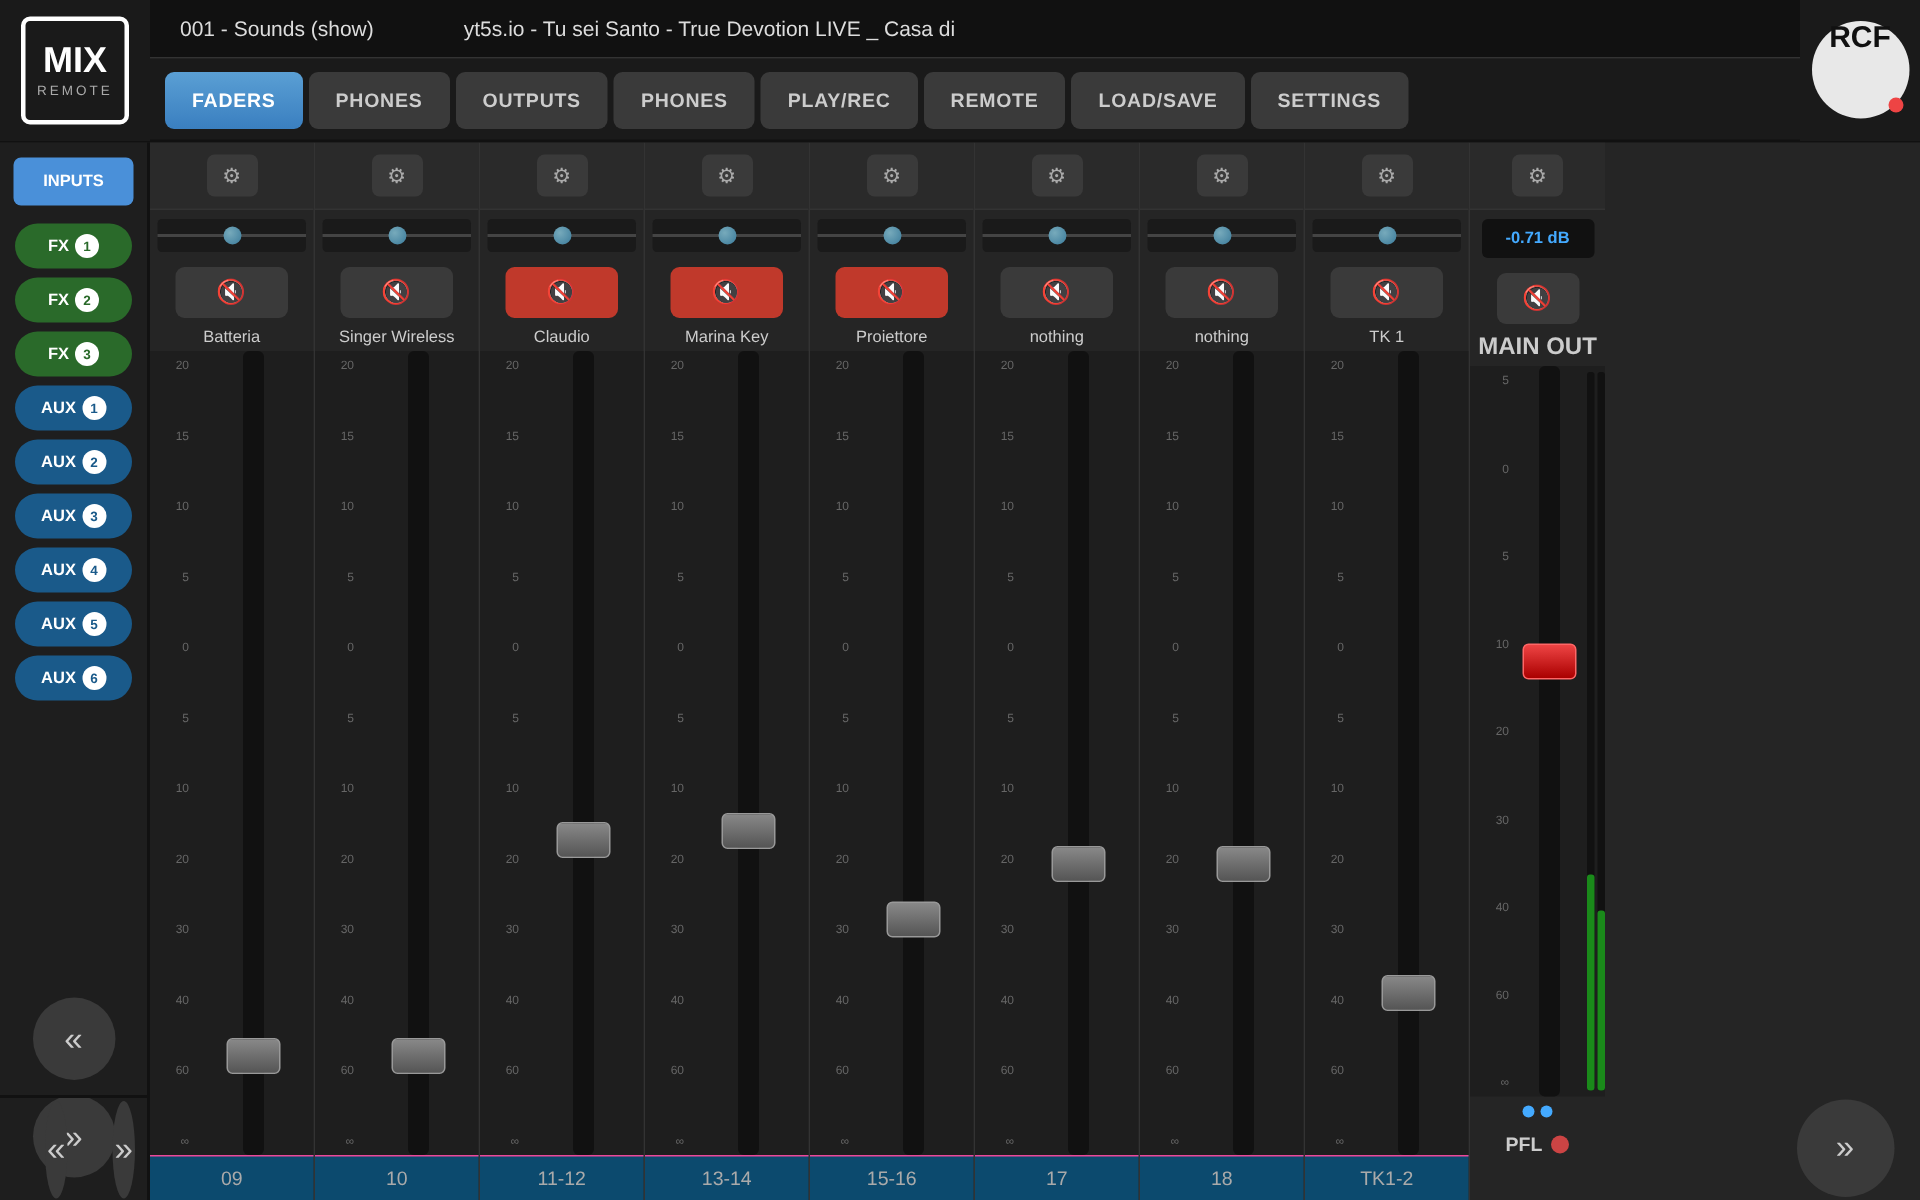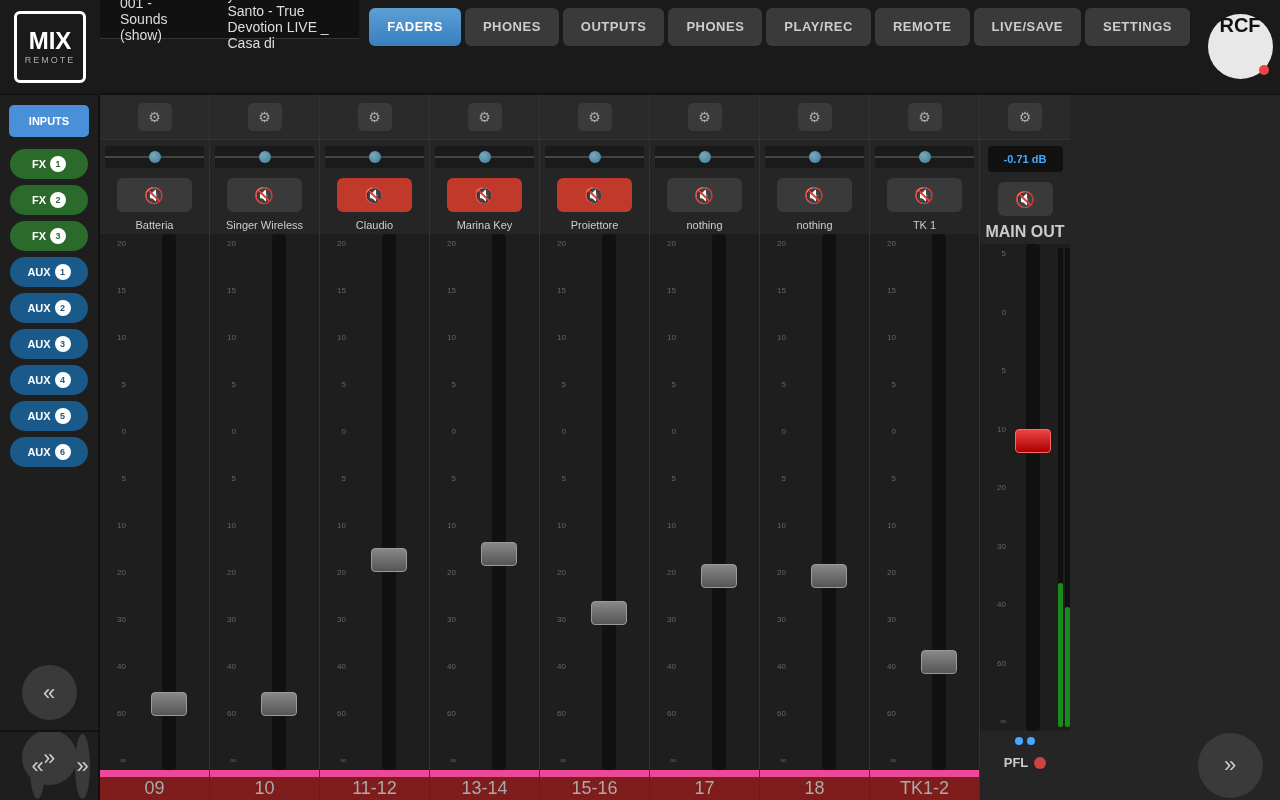--- a/index.html
+++ b/index.html
@@ -48,20 +48,21 @@
     .logo-remote {
       font-size: 9px;
       color: #aaa;
       letter-spacing: 2px;
       margin-top: 2px;
     }
 
     .center-top {
       flex: 1;
       display: flex;
+      flex-direction: column;
       height: 95px;
     }
     .ticker-bar {
       height: 40px;
       background: #111;
       display: flex;
       align-items: center;
       padding: 0 20px;
       gap: 60px;
       border-bottom: 1px solid #333;
@@ -320,27 +321,27 @@
       cursor: pointer;
       border: 1px solid #999;
     }
     .fader-handle.red-handle {
       background: linear-gradient(180deg, #e44, #a00);
       border-color: #f66;
     }
     .channel-number {
       height: 30px;
       width: 100%;
-      background: #7f1d1d;
-      display: flex;
-      align-items: center;
-      justify-content: center;
-      font-size: 18px;
+      background: #0c4a6e;
+      display: flex;
+      align-items: center;
+      justify-content: center;
+      font-size: 13px;
       color: #aaa;
-      border-top: 7px solid #ec4899;
+      border-top: 1px solid #ec4899;
     }
     .dots-row {
       display: flex;
       gap: 4px;
       margin: 6px 0;
     }
     .dot { width: 8px; height: 8px; border-radius: 50%; }
     .dot-blue { background: #4af; }
     .pfl-row {
       display: flex;
@@ -399,21 +400,21 @@
       <span class="ticker-text">001 - Sounds (show)</span>
       <span class="ticker-text">yt5s.io - Tu sei Santo - True Devotion LIVE _ Casa di</span>
     </div>
     <div class="nav-tabs">
       <button class="nav-tab active">FADERS</button>
       <button class="nav-tab">PHONES</button>
       <button class="nav-tab">OUTPUTS</button>
       <button class="nav-tab">PHONES</button>
       <button class="nav-tab">PLAY/REC</button>
       <button class="nav-tab">REMOTE</button>
-      <button class="nav-tab">LIVE/SAVE</button>
+      <button class="nav-tab">LOAD/SAVE</button>
       <button class="nav-tab">SETTINGS</button>
     </div>
   </div>
 
   <div class="rcf-logo">
     <div class="rcf-circle">
       <span>RCF</span>
       <div class="rcf-dot"></div>
     </div>
   </div>

